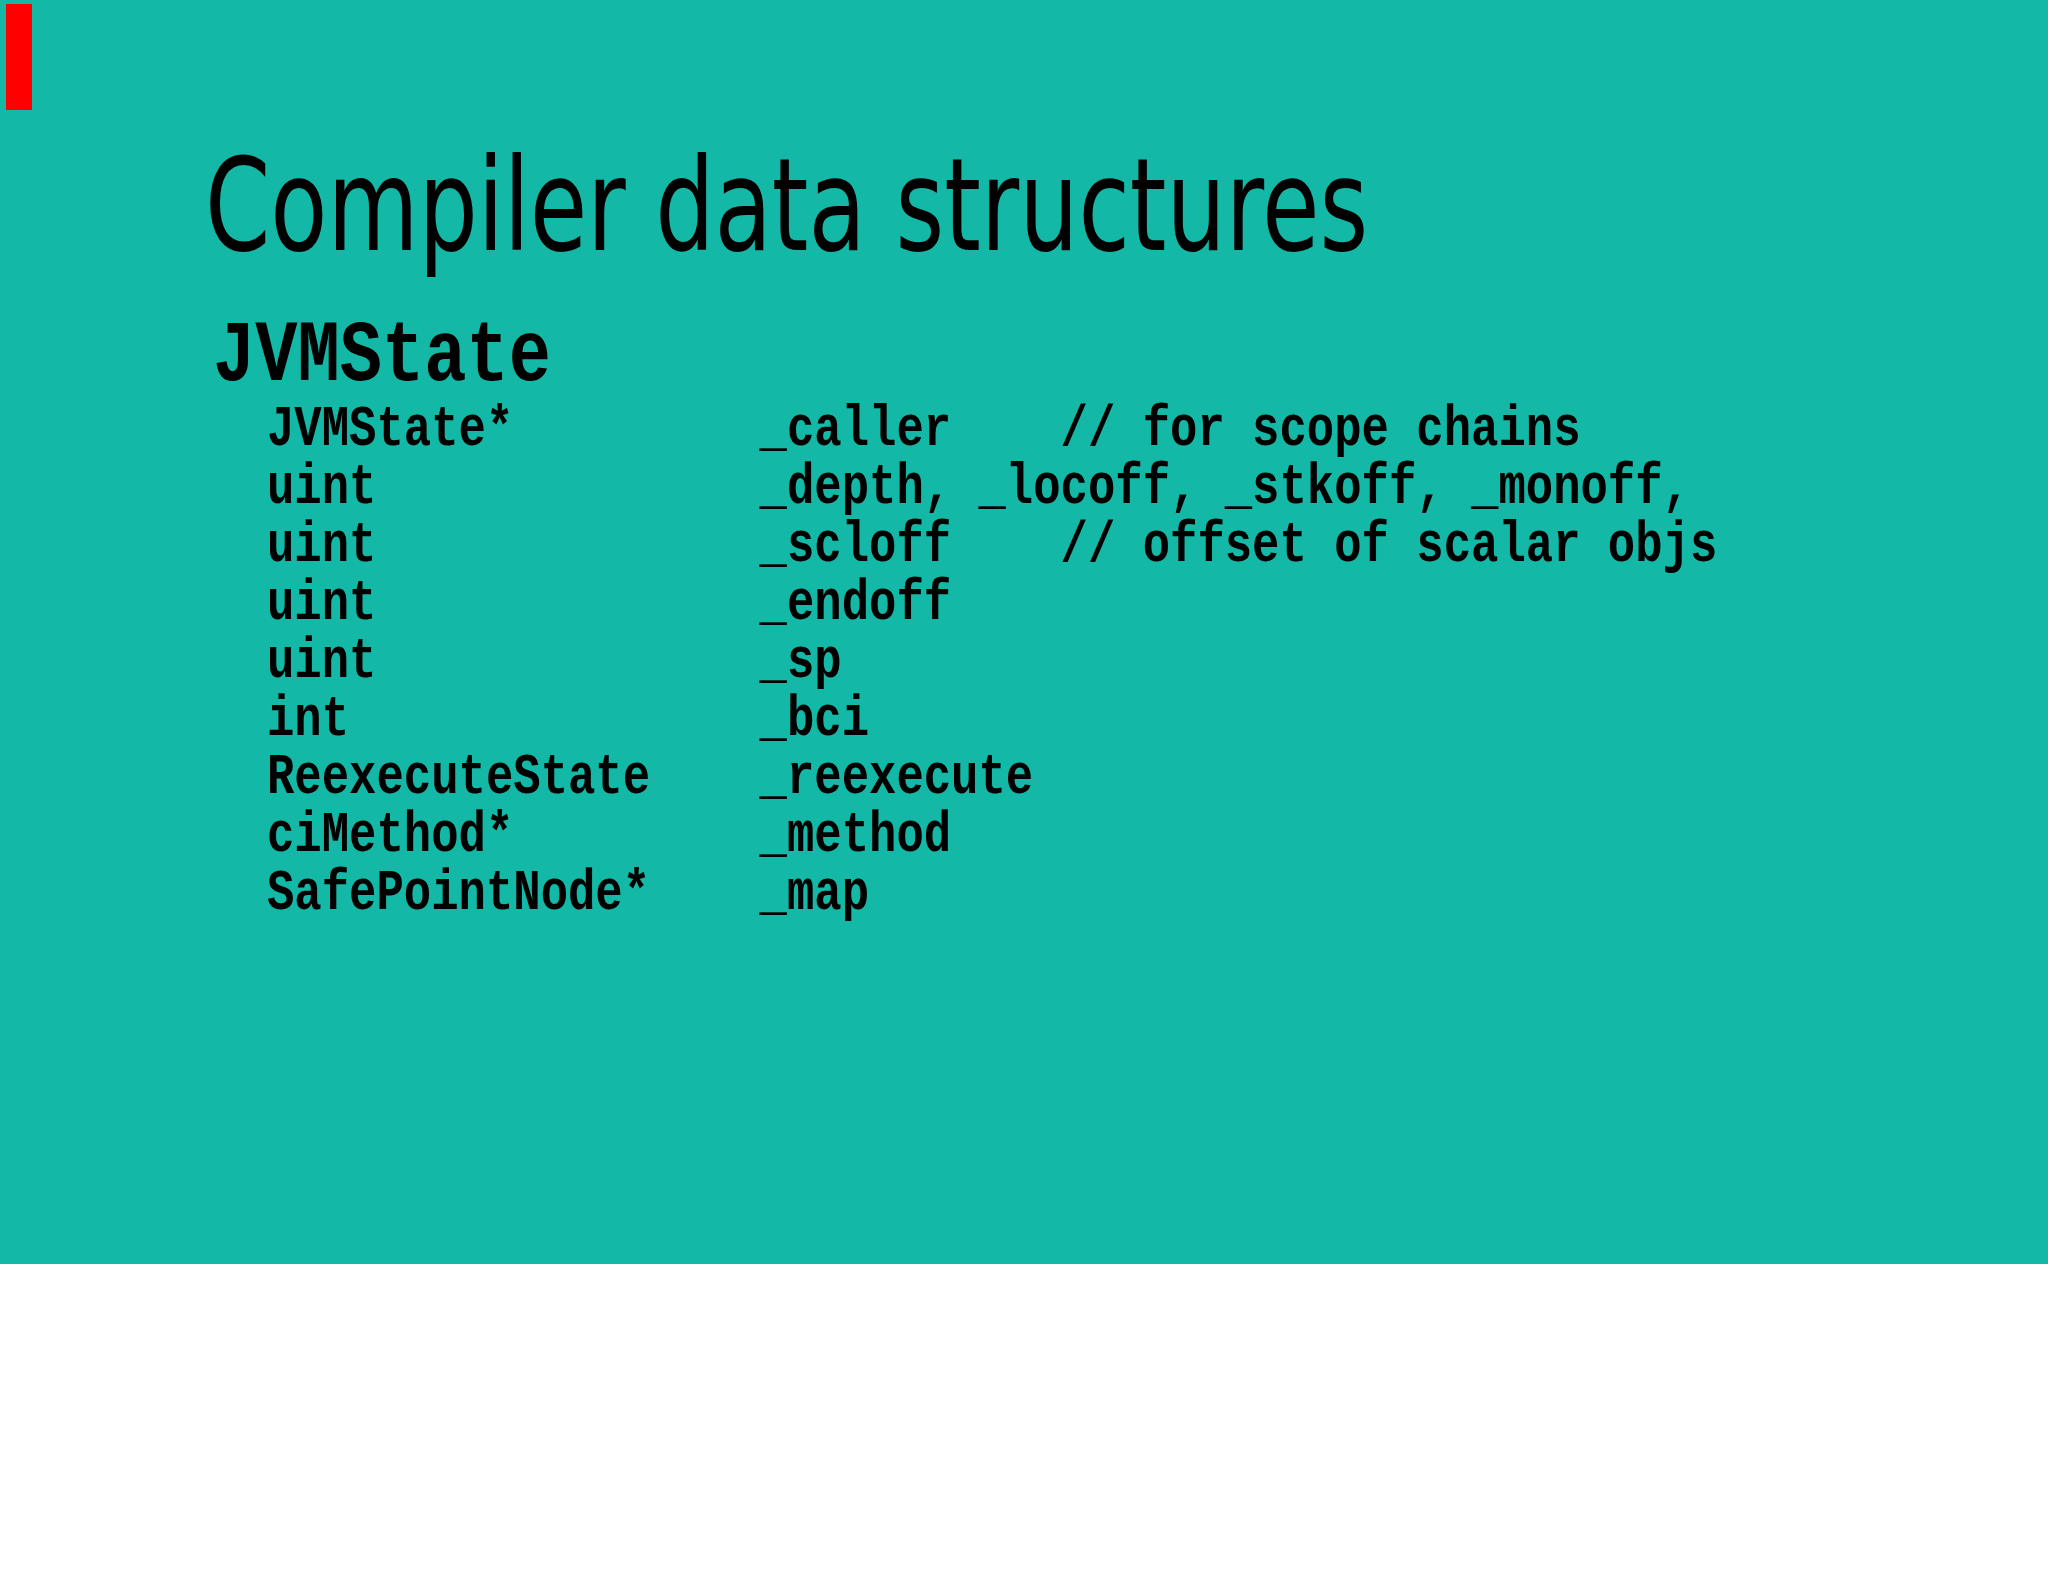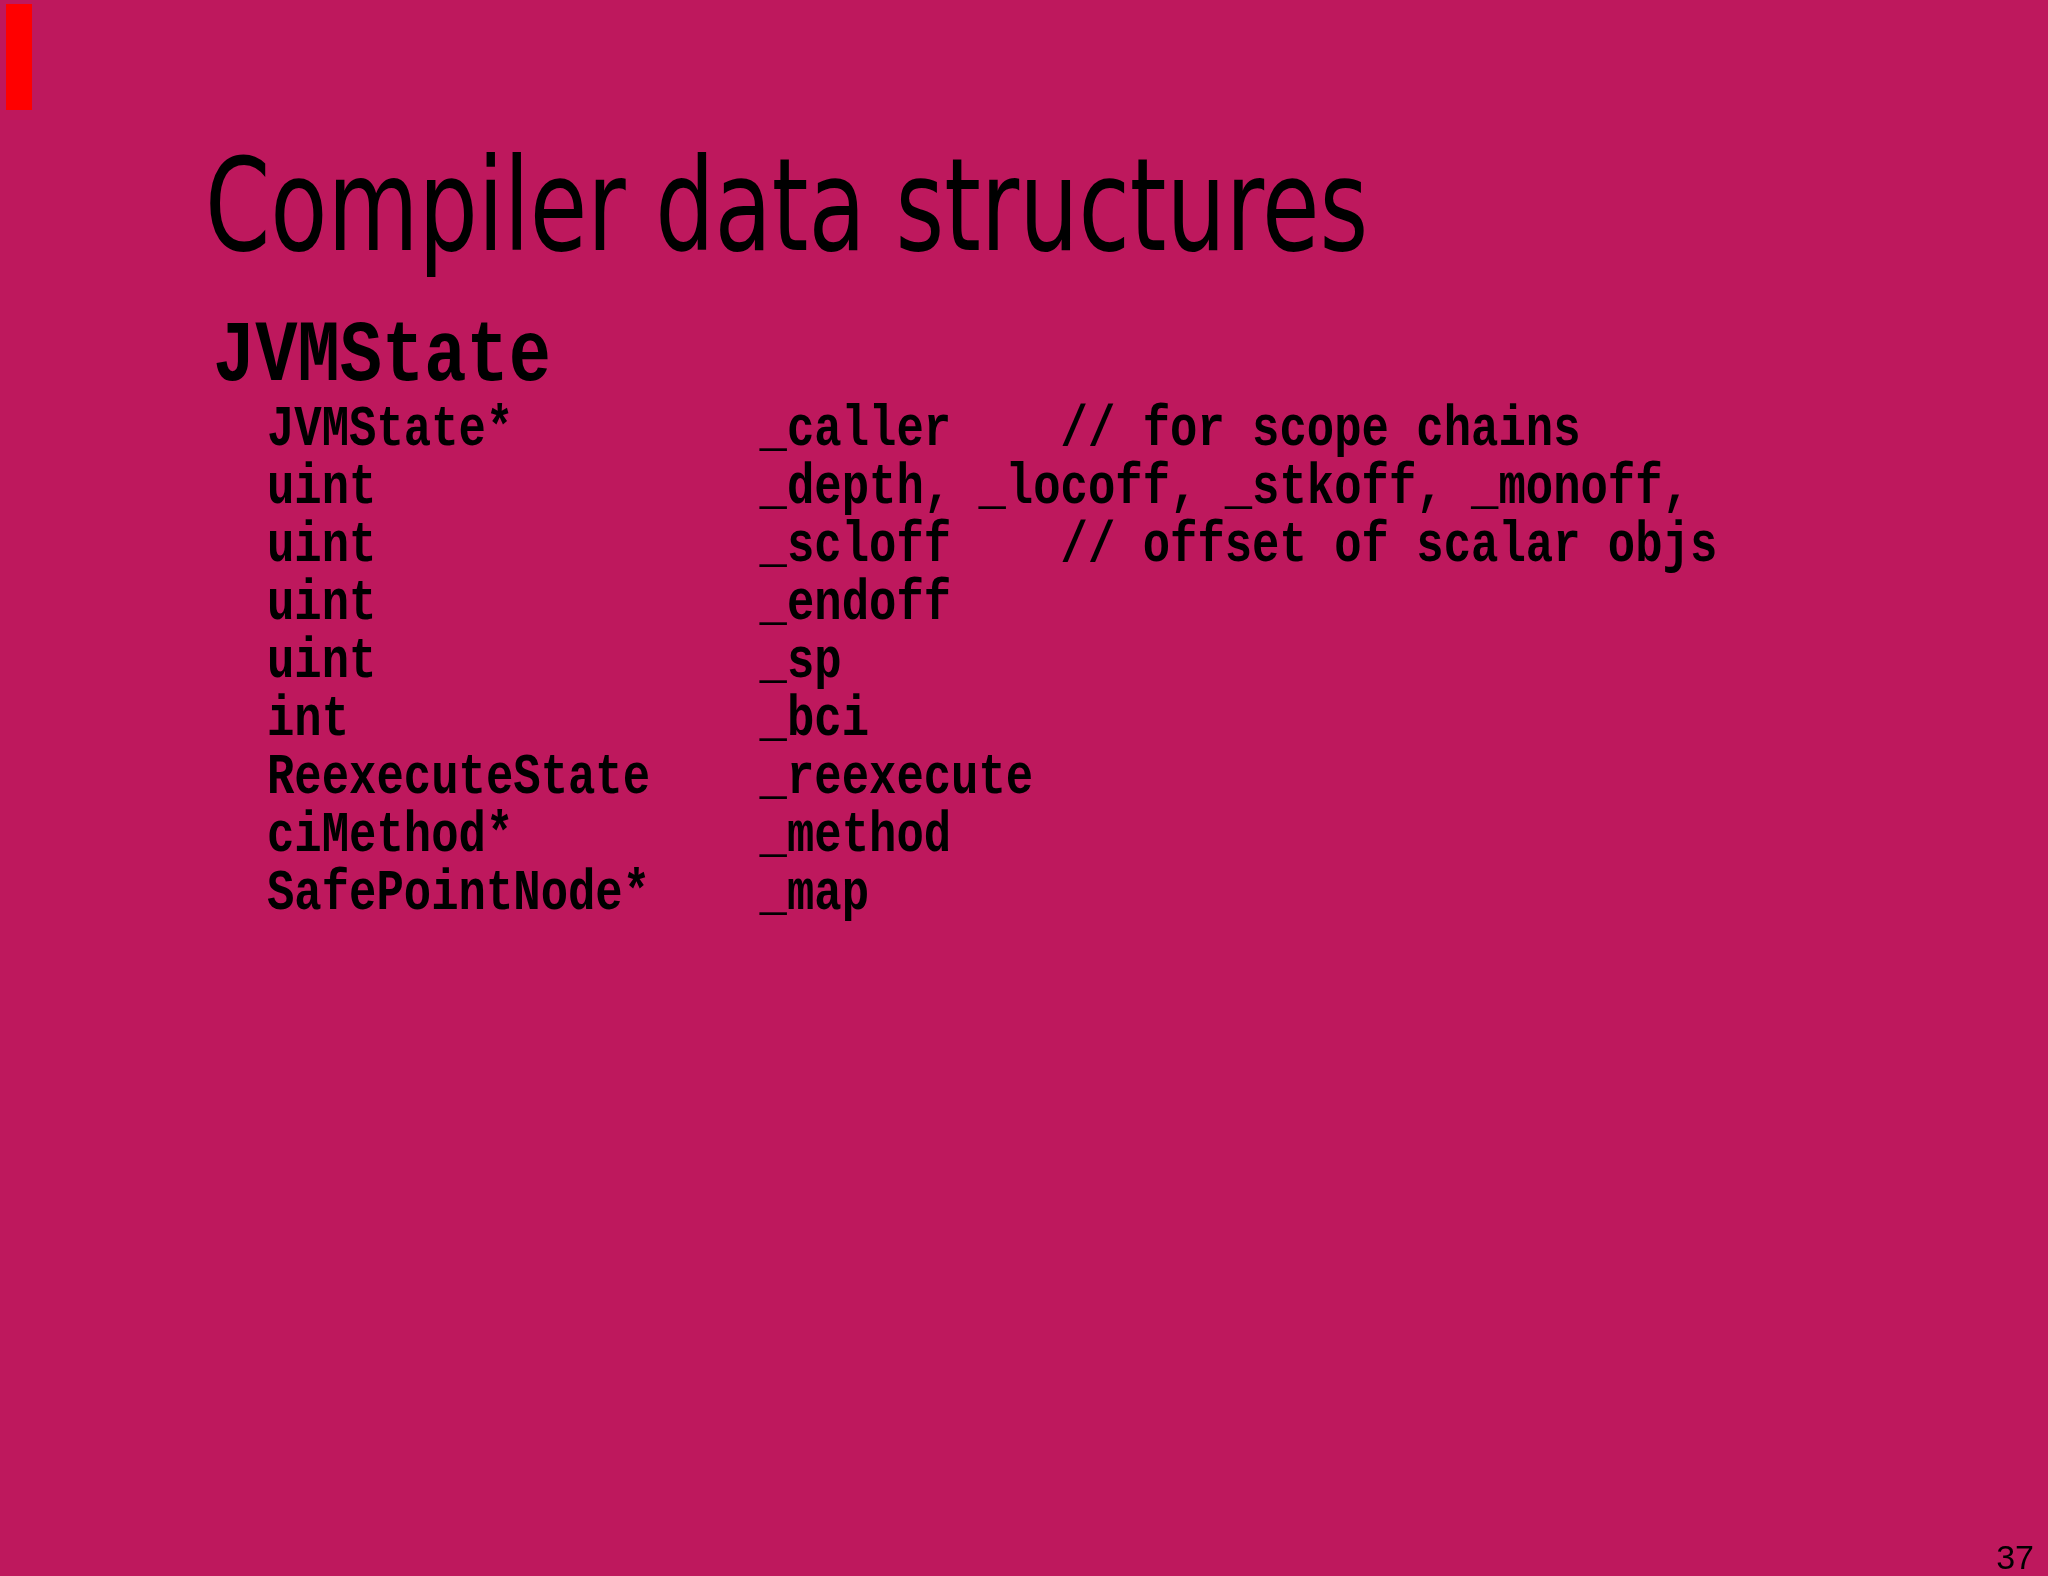--- a/index.html
+++ b/index.html
@@ -3,22 +3,22 @@
 <meta charset="utf-8">
 <style>
   html, body {
     margin: 0;
     padding: 0;
     background: #ffffff;
   }
   .slide {
     position: relative;
     width: 2048px;
-    height: 1576px;
-    background: #be185d;
+    height: 1264px;
+    background: #14b8a6;
     overflow: hidden;
     font-family: "Liberation Sans", sans-serif;
     color: #000000;
   }
   .accent-bar {
     position: absolute;
     left: 6px;
     top: 4px;
     width: 26px;
     height: 106px;

